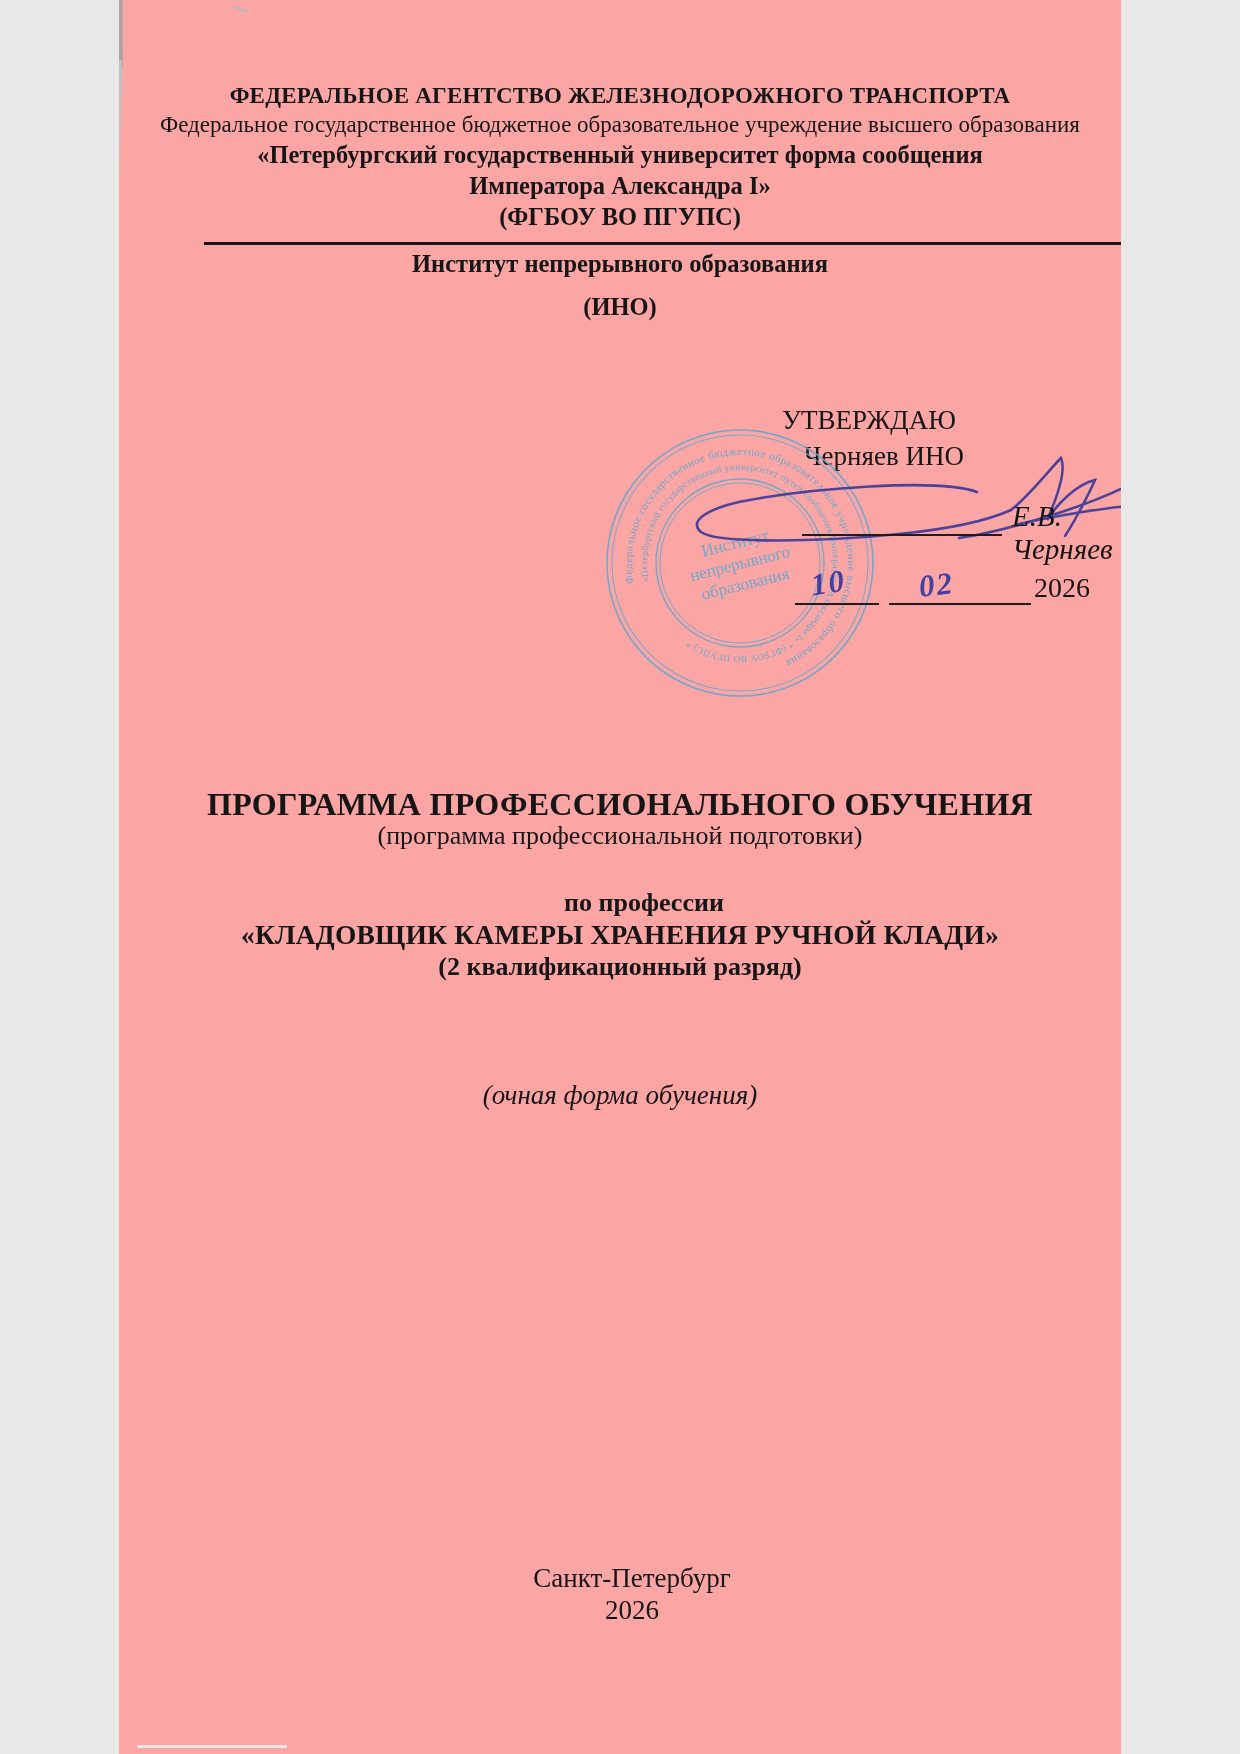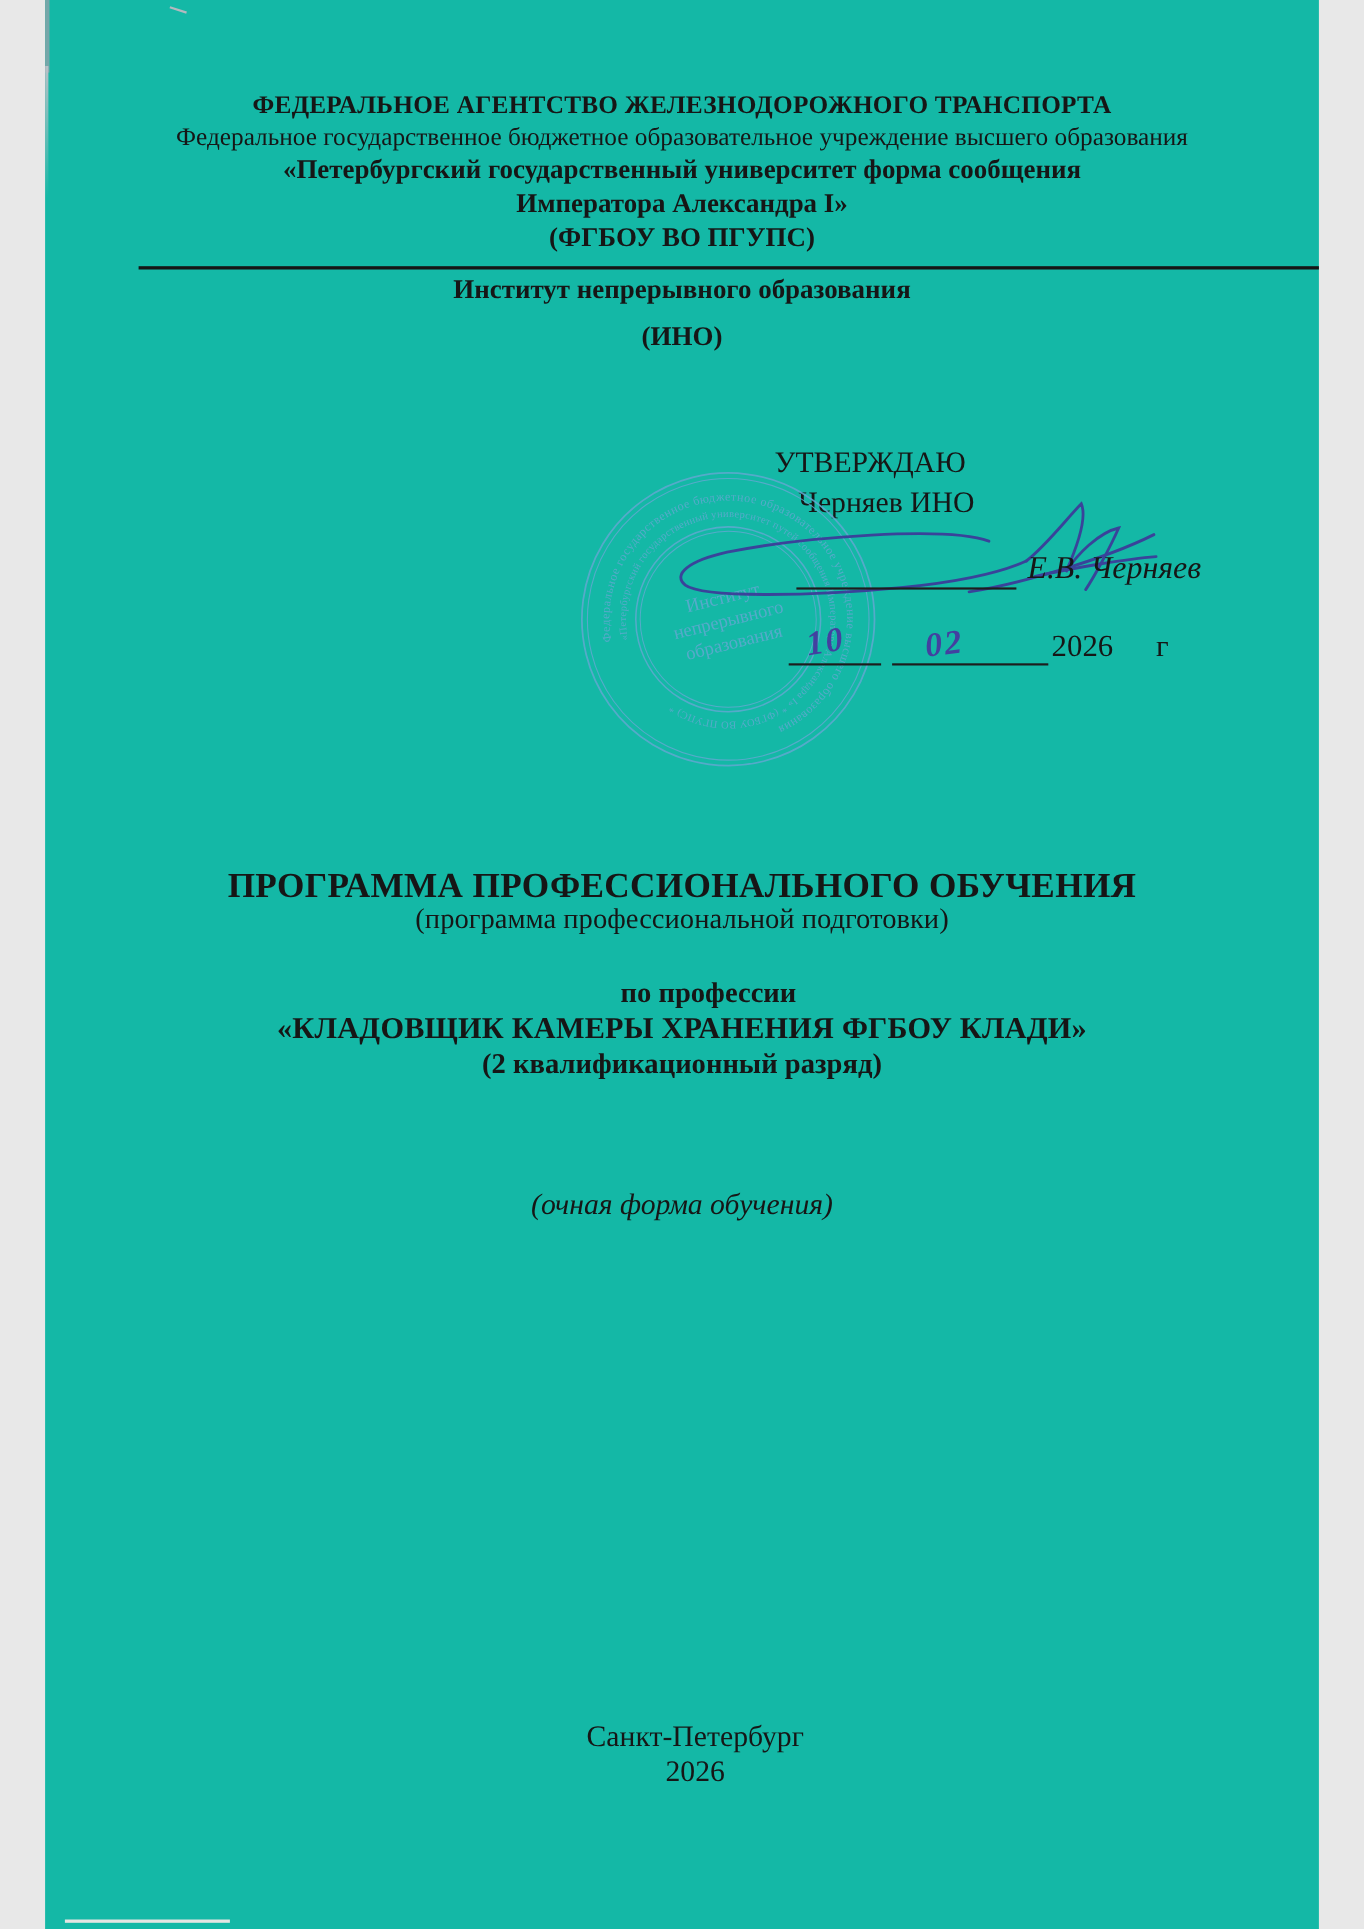--- a/index.html
+++ b/index.html
@@ -1,20 +1,20 @@
 <!DOCTYPE html>
 <html lang="ru"><head>
 <meta charset="utf-8">
 <style>
   html,body{margin:0;padding:0;background:#e8e8e8;}
   .page{
     position:relative;
-    width:1158px;height:1754px;
+    width:1002px;height:1754px;
     margin:0 auto;
-    background:#14b8a6;
+    background:#fca5a5;
     font-family:"Liberation Serif","DejaVu Serif",serif;
     color:#161616;
     overflow:hidden;
   }
   .abs{position:absolute;}
   .centered{left:0;right:0;text-align:center;}
   .b{font-weight:bold;}
   .hdr1{font-size:23px;letter-spacing:.2px;}
   .hdr2{font-size:23px;}
   .hdr3{font-size:24.5px;}
@@ -107,21 +107,21 @@
   <div class="abs hand" style="left:692px;top:565px;transform:rotate(-9deg);">10</div>
   <div class="abs hand" style="left:800px;top:567px;transform:rotate(-7deg);">02</div>
   <div class="abs date-underline" style="left:676px;top:603px;width:84px;"></div>
   <div class="abs date-underline" style="left:770px;top:603px;width:142px;"></div>
   <div class="abs year-print" style="left:915px;top:572px;">2026</div>
   <div class="abs year-print" style="left:1010px;top:572px;">г</div>
 
   <div class="abs centered b title-main" style="top:786px;">ПРОГРАММА ПРОФЕССИОНАЛЬНОГО ОБУЧЕНИЯ</div>
   <div class="abs centered title-sub" style="top:821px;">(программа профессиональной подготовки)</div>
   <div class="abs centered b prof" style="top:888px;padding-left:48px;">по профессии</div>
-  <div class="abs centered b prof-name" style="top:919px;">«КЛАДОВЩИК КАМЕРЫ ХРАНЕНИЯ ФГБОУ КЛАДИ»</div>
+  <div class="abs centered b prof-name" style="top:919px;">«КЛАДОВЩИК КАМЕРЫ ХРАНЕНИЯ РУЧНОЙ КЛАДИ»</div>
   <div class="abs centered b prof" style="top:952px;">(2 квалификационный разряд)</div>
 
   <div class="abs centered study-form" style="top:1080px;">(очная форма обучения)</div>
 
   <div class="abs centered footer-line" style="top:1563px;">Санкт-Петербург</div>
   <div class="abs centered footer-line" style="top:1595px;">2026</div>
 
 </div>
 
 </body></html>

